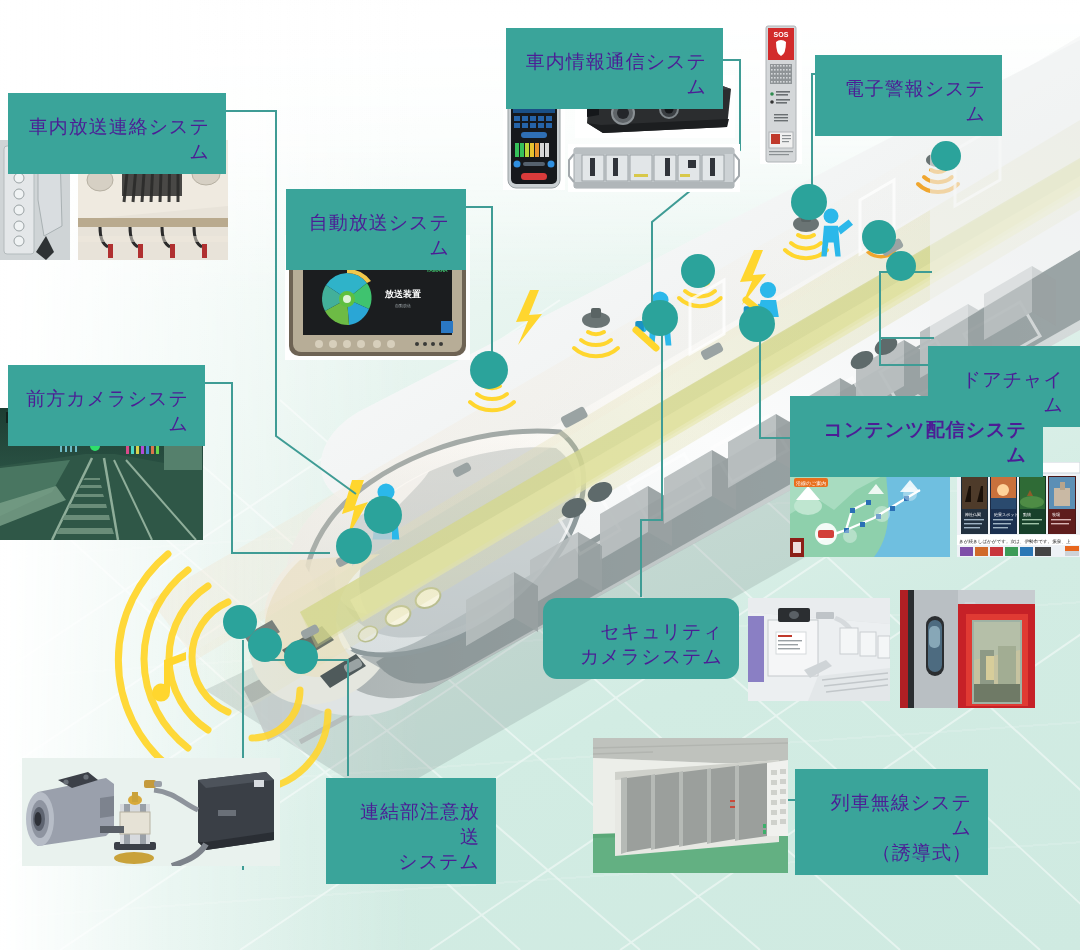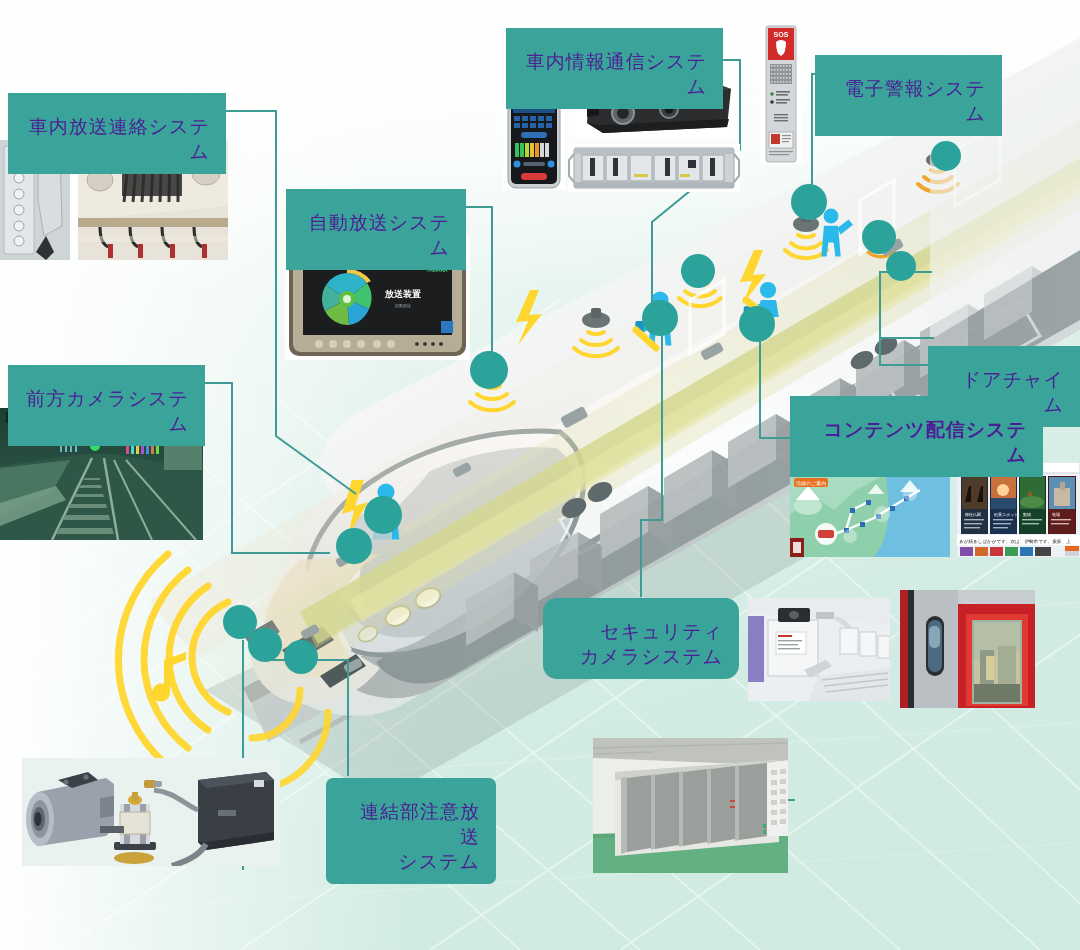--- a/index.html
+++ b/index.html
@@ -1021,18 +1021,20 @@
 
   <div class="chip" style="left:928px;top:346px;width:152px;">ドアチャイム</div>
 
   <div class="chip" style="left:8px;top:365px;width:197px;">前方カメラシステム</div>
 
   <div class="chip" style="left:790px;top:396px;width:253px;font-weight:bold;">コンテンツ配信システム</div>
 
   <div class="chip" style="left:543px;top:598px;width:196px;border-radius:14px;">セキュリティ
 カメラシステム</div>
 
-  <div class="chip" style="left:326px;top:778px;width:170px;border-radius:7px;">連結部注意放送
+  <div class="chip" style="left:326px;top:778px;width:170px;">連結部注意放送
 システム</div>
 
+  <div class="chip" style="left:795px;top:769px;width:193px;">列車無線システム
+（誘導式）</div>
 
 
 </div>
 
 </body></html>

